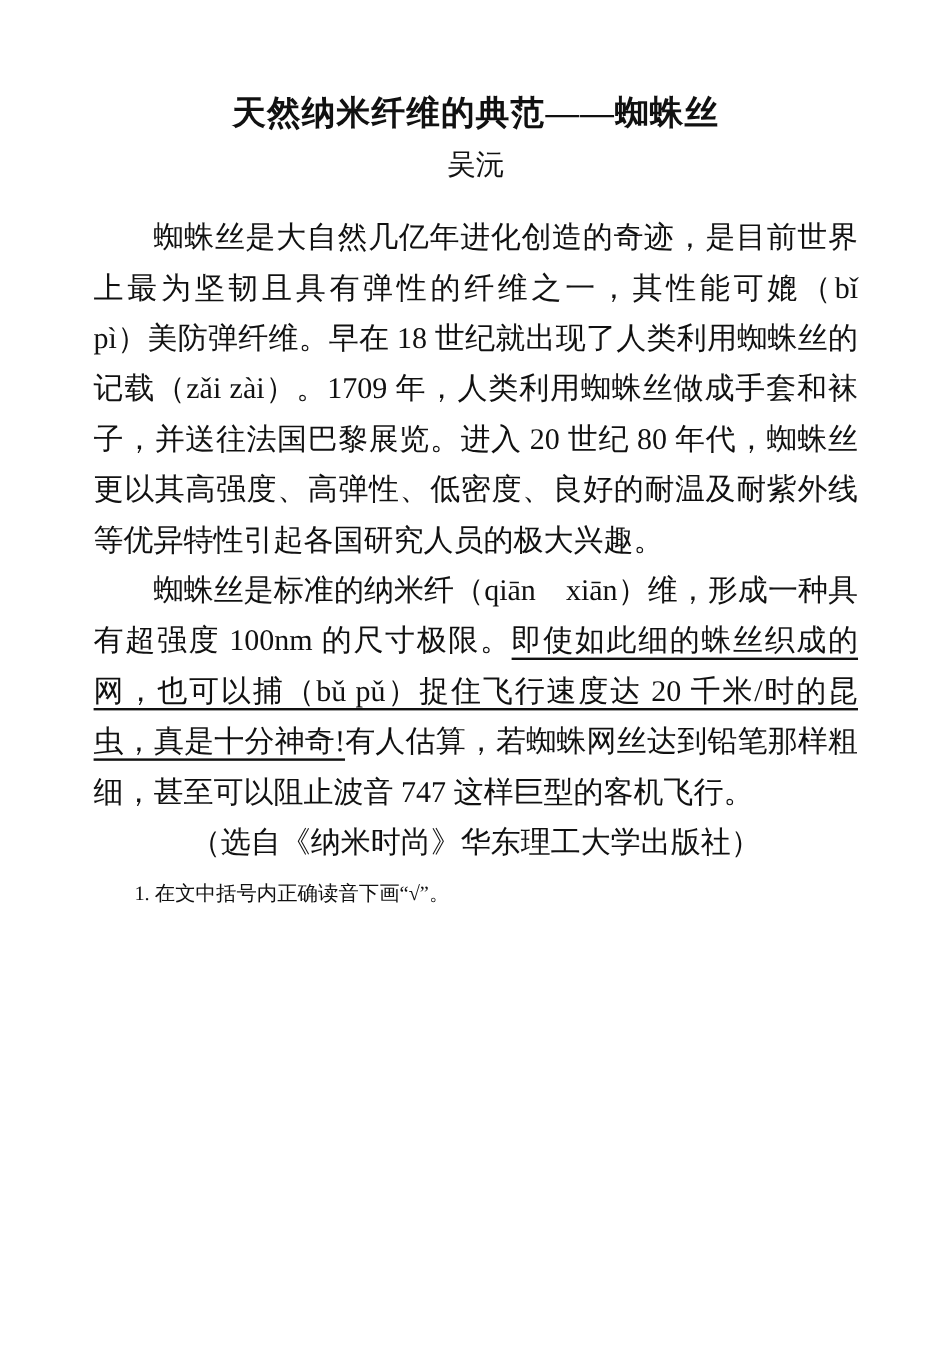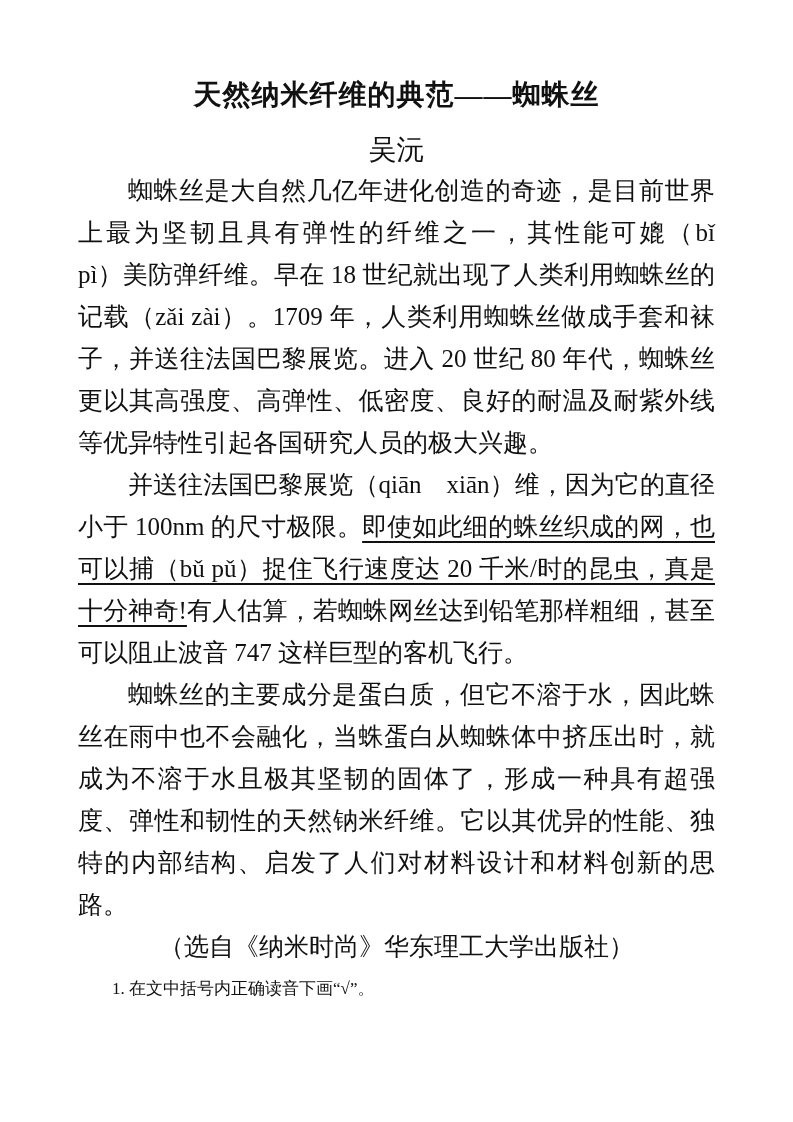--- a/index.html
+++ b/index.html
@@ -19,26 +19,26 @@
   }
   .title {
     text-align: center;
     font-size: 28px;
     font-weight: bold;
     line-height: 38px;
     letter-spacing: 1px;
   }
   .author {
     text-align: center;
-    font-size: 28px;
+    font-size: 24px;
     line-height: 40px;
-    margin-top: 16px;
+    margin-top: 4px;
   }
   .body-text {
-    margin-top: 0;
+    margin-top: 20px;
     font-size: 25px;
     line-height: 42px;
     text-align: justify;
   }
   .para { text-indent: 2em; }
   .u {
     text-decoration: underline;
     text-underline-offset: 6px;
     text-decoration-thickness: 1.5px;
   }
@@ -64,22 +64,21 @@
 </head>
 <body>
 
 <div class="page">
   <div class="title">天然纳米纤维的典范——蜘蛛丝</div>
 
   <div class="author">吴沅</div>
 
   <div class="body-text">
       <div class="para"><span class="">蜘蛛丝是大自然几亿年进化创造的奇迹，是目前世界上最为坚韧且具有弹性的纤维之一，其性能可媲（bǐ　pì）美防弹纤维。早在 18 世纪就出现了人类利用蜘蛛丝的记载（zǎi zài）。1709 年，人类利用蜘蛛丝做成手套和袜子，并送往法国巴黎展览。进入 20 世纪 80 年代，蜘蛛丝更以其高强度、高弹性、低密度、良好的耐温及耐紫外线等优异特性引起各国研究人员的极大兴趣。</span></div>
-      <div class="para"><span class="">并送往法国巴黎展览（qiān　xiān）维，因为它的直径小于 100nm 的尺寸极限。</span><span class="u">即使如此细的蛛丝织成的网，也可以捕（bǔ pǔ）捉住飞行速度达 20 千米/时的昆虫，真是十分神奇!</span><span class="">有人估算，若蜘蛛网丝达到铅笔那样粗细，甚至可以阻止波音 747 这样巨型的客机飞行。</span></div>
-      <div class="para"><span class="">蜘蛛丝的主要成分是蛋白质，但它不溶于水，因此蛛丝在雨中也不会融化，当蛛蛋白从蜘蛛体中挤压出时，就成为不溶于水且极其坚韧的固体了，形成一种具有超强度、弹性和韧性的天然钠米纤维。它以其优异的性能、独特的内部结构、启发了人们对材料设计和材料创新的思路。</span></div>
+      <div class="para"><span class="">蜘蛛丝是标准的纳米纤（qiān　xiān）维，形成一种具有超强度 100nm 的尺寸极限。</span><span class="u">即使如此细的蛛丝织成的网，也可以捕（bǔ pǔ）捉住飞行速度达 20 千米/时的昆虫，真是十分神奇!</span><span class="">有人估算，若蜘蛛网丝达到铅笔那样粗细，甚至可以阻止波音 747 这样巨型的客机飞行。</span></div>
     </div>
 
   <div class="source-line">（选自《纳米时尚》华东理工大学出版社）</div>
 
   <div class="question">
     <span>1. 在文中括号内正确读音下画“√”。</span>
   </div>
 
 </div>
 

